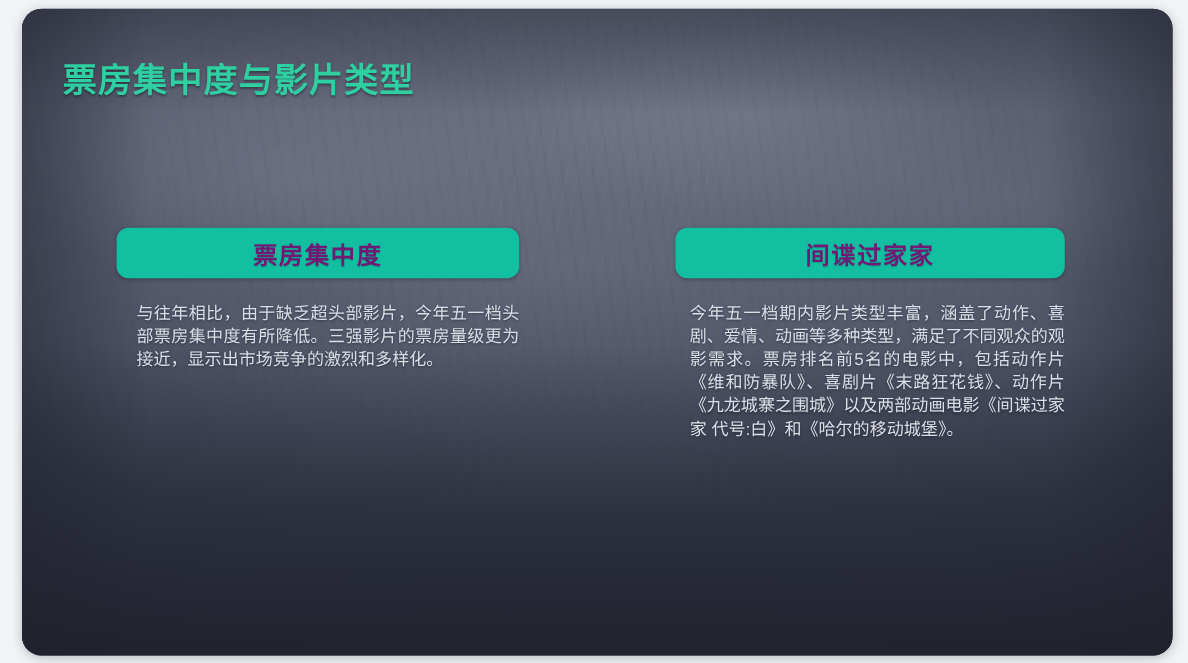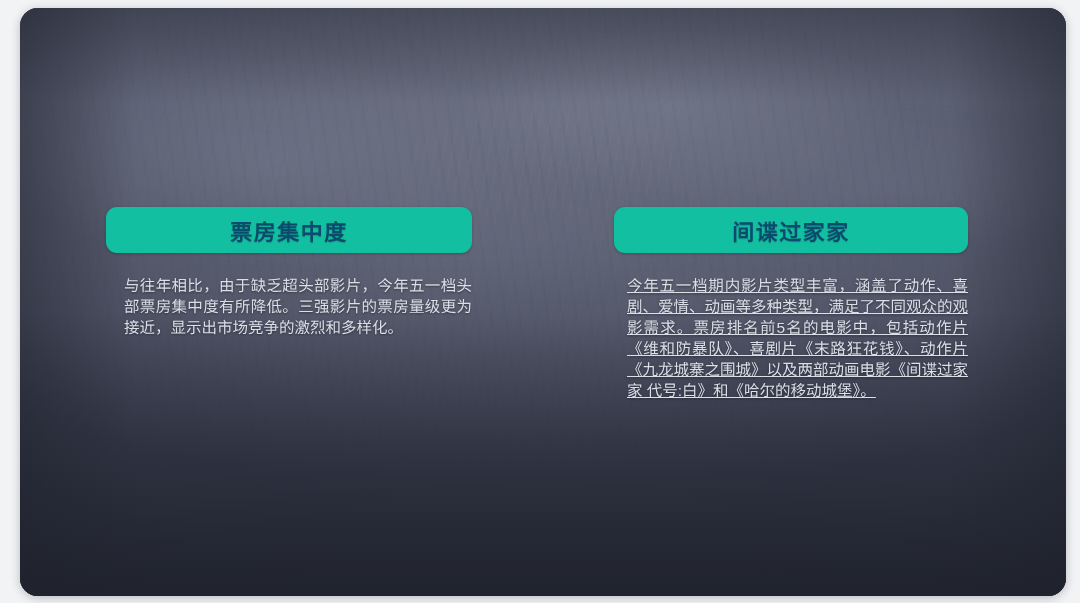--- a/index.html
+++ b/index.html
@@ -96,50 +96,51 @@
   .pill {
     height: 46px;
     border-radius: 11px;
     background: #12bfa0;
     display: flex;
     align-items: center;
     justify-content: center;
     box-shadow: 0 1px 3px rgba(22,24,32,0.30);
   }
   .pill-label {
-    color: #0c4a6e;
+    color: #701a75;
     font-size: 22px;
     font-weight: bold;
     letter-spacing: 1.5px;
     text-shadow: 0 1px 1px rgba(10,70,58,0.25);
   }
 
   .body-text {
     margin-top: 22px;
     font-size: 15.5px;
     line-height: 21px;
     color: #dbdfe7;
     text-align: justify;
     text-justify: inter-ideograph;
     text-shadow: 0 1px 2px rgba(24,26,35,0.55);
   }
   #column-left .body-text  { width: 366px; padding-left: 18px; box-sizing: border-box; }
-  #column-right .body-text { width: 354px; padding-left: 13px; box-sizing: border-box; text-decoration: underline; }
+  #column-right .body-text { width: 354px; padding-left: 13px; box-sizing: border-box; }
 </style>
 </head>
 <body>
 
 <div id="slide-card">
   <div class="board-base"></div>
   <div class="board-smudge-a"></div>
   <div class="board-smudge-b"></div>
   <div class="board-vignette"></div>
 
   <div class="content">
 
+    <div id="page-title">票房集中度与影片类型</div>
 
     <div class="column" id="column-left">
       <div class="pill">
         <span class="pill-label">票房集中度</span>
       </div>
       <div class="body-text">与往年相比，由于缺乏超头部影片，今年五一档头部票房集中度有所降低。三强影片的票房量级更为接近，显示出市场竞争的激烈和多样化。</div>
     </div>
 
     <div class="column" id="column-right">
       <div class="pill">

